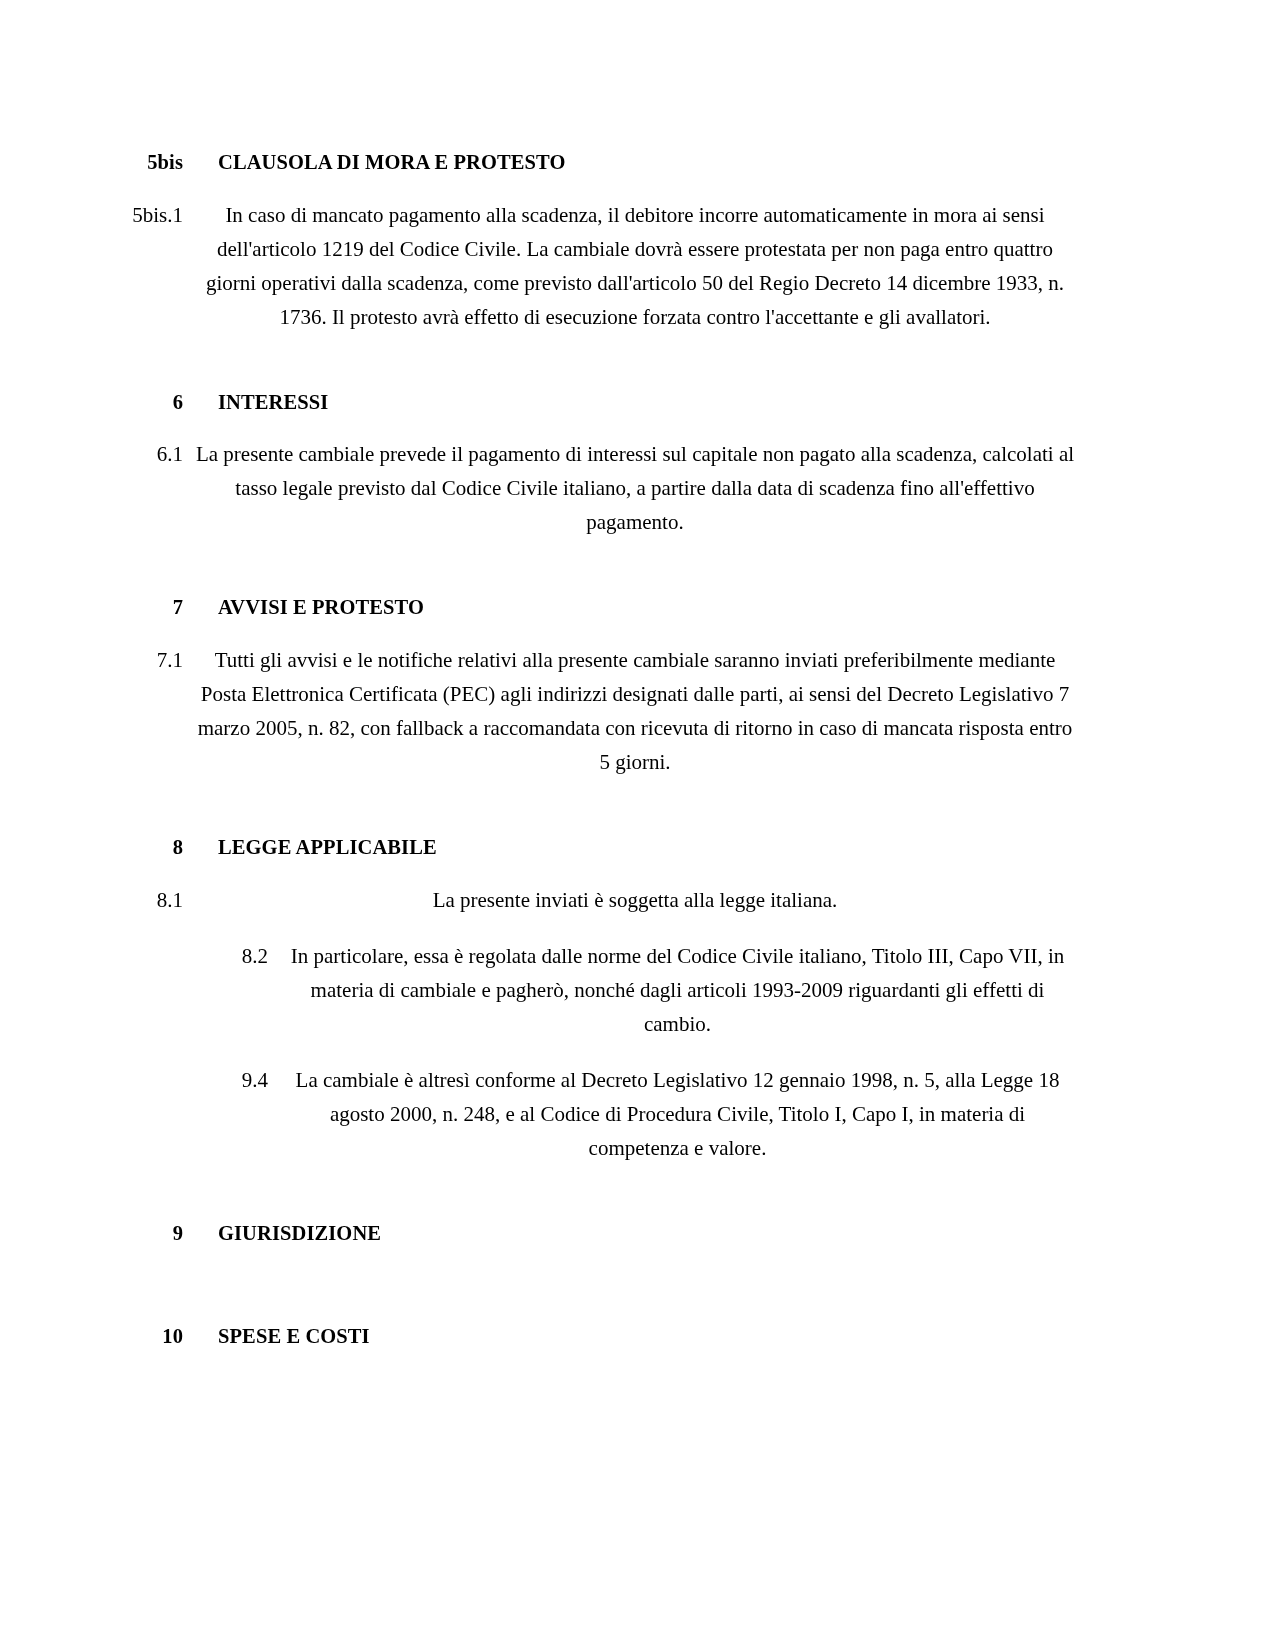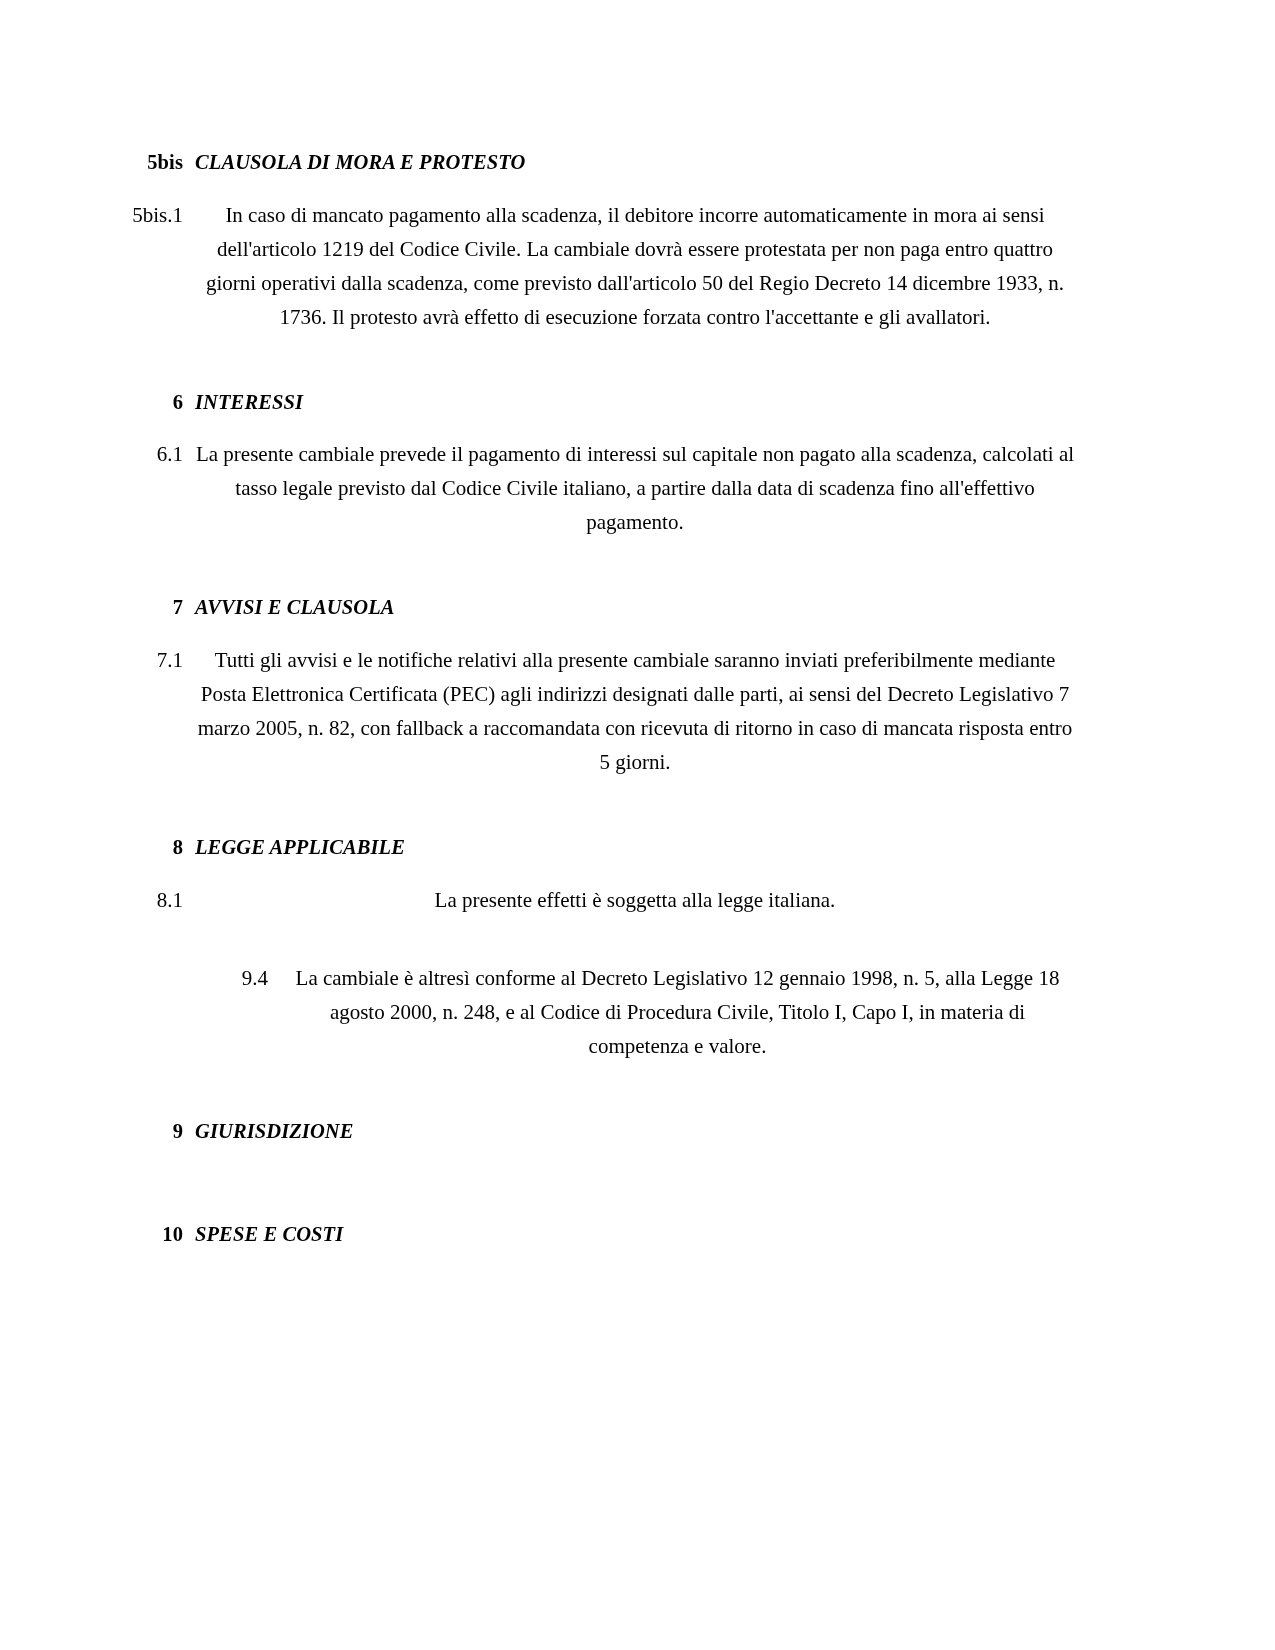--- a/index.html
+++ b/index.html
@@ -39,23 +39,22 @@
   }
   .heading .num {
     position: absolute;
     left: 0;
     width: 57px;
     text-align: right;
     font-weight: bold;
   }
   .heading .title {
     display: block;
-    margin-left: 69px;
+    margin-left: 92px;
     font-weight: bold;
-    font-style: italic;
   }
   
   .para {
     position: relative;
     display: block;
     font-size: 21px;
     line-height: 1.62;
     margin: 0;
   }
   .para .num {
@@ -111,42 +110,46 @@
       <span class="num">6.1</span>
       <span class="body">La presente cambiale prevede il pagamento di interessi sul capitale non pagato alla scadenza, calcolati al tasso legale previsto dal Codice Civile italiano, a partire dalla data di scadenza fino all'effettivo pagamento.</span>
     </div>
   </div>
 
   <div class="gap-section"></div>
 
   <div class="clause">
     <div class="heading">
       <span class="num">7</span>
-      <span class="title">AVVISI E CLAUSOLA</span>
+      <span class="title">AVVISI E PROTESTO</span>
     </div>
     <div class="gap-heading"></div>
     <div class="para">
       <span class="num">7.1</span>
       <span class="body">Tutti gli avvisi e le notifiche relativi alla presente cambiale saranno inviati preferibilmente mediante Posta Elettronica Certificata (PEC) agli indirizzi designati dalle parti, ai sensi del Decreto Legislativo 7 marzo 2005, n. 82, con fallback a raccomandata con ricevuta di ritorno in caso di mancata risposta entro 5 giorni.</span>
     </div>
   </div>
 
   <div class="gap-section"></div>
 
   <div class="clause">
     <div class="heading">
       <span class="num">8</span>
       <span class="title">LEGGE APPLICABILE</span>
     </div>
     <div class="gap-heading"></div>
     <div class="para">
       <span class="num">8.1</span>
-      <span class="body">La presente effetti è soggetta alla legge italiana.</span>
+      <span class="body">La presente inviati è soggetta alla legge italiana.</span>
     </div>
     <div class="gap-sub"></div>
+    <div class="para level2">
+      <span class="num">8.2</span>
+      <span class="body">In particolare, essa è regolata dalle norme del Codice Civile italiano, Titolo III, Capo VII, in materia di cambiale e pagherò, nonché dagli articoli 1993-2009 riguardanti gli effetti di cambio.</span>
+    </div>
     <div class="gap-sub"></div>
     <div class="para level2">
       <span class="num">9.4</span>
       <span class="body">La cambiale è altresì conforme al Decreto Legislativo 12 gennaio 1998, n. 5, alla Legge 18 agosto 2000, n. 248, e al Codice di Procedura Civile, Titolo I, Capo I, in materia di competenza e valore.</span>
     </div>
   </div>
 
   <div class="gap-section"></div>
 
   <div class="clause">

